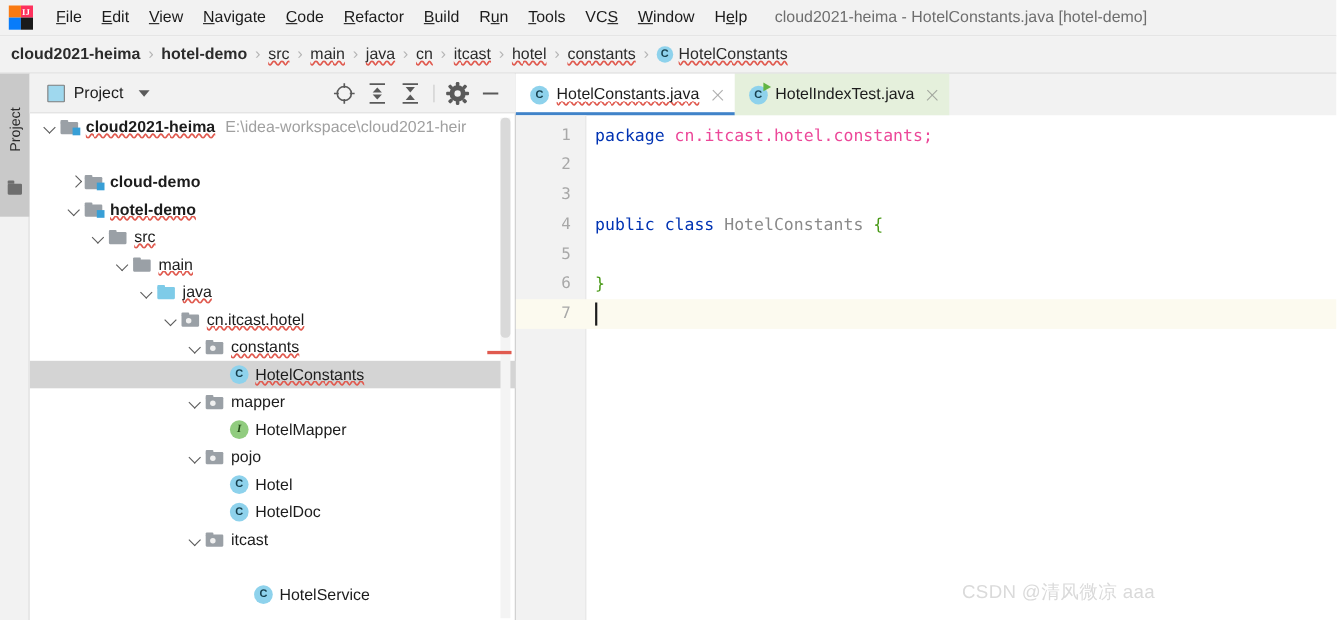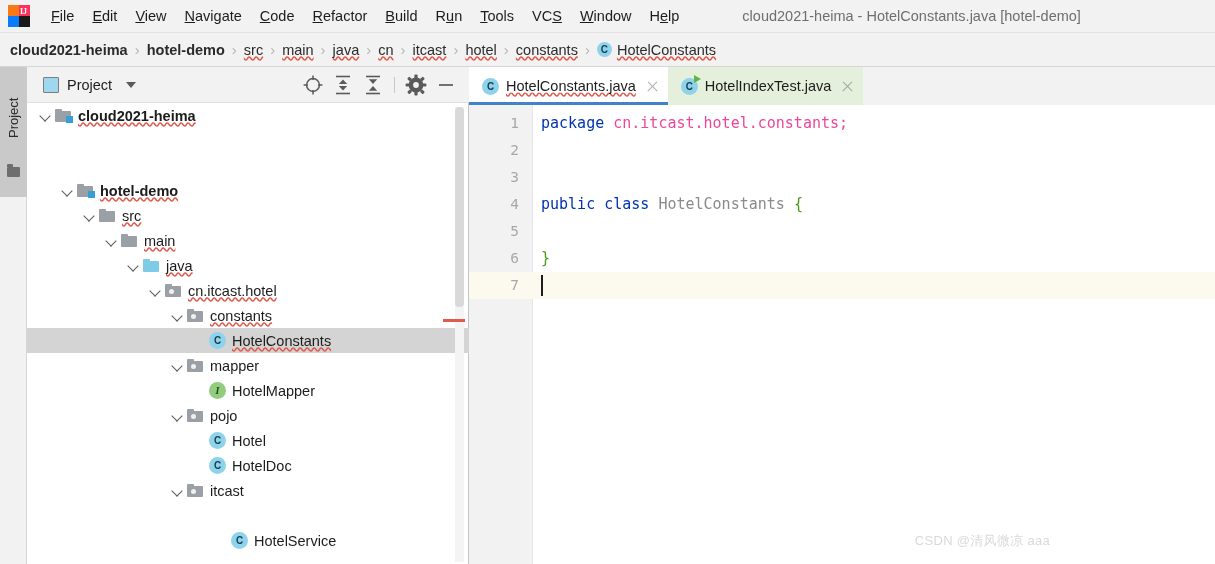--- a/index.html
+++ b/index.html
@@ -25,21 +25,21 @@
   .app-logo .q2 { position:absolute; left:11px; top:0; width:11px; height:11px; background:#fe315d; }
   .app-logo .q3 { position:absolute; left:0; top:11px; width:11px; height:11px; background:#087cfa; }
   .app-logo .q4 { position:absolute; left:11px; top:11px; width:11px; height:11px; background:#1a1a1a; }
   .app-logo .ij { position:absolute; left:12px; top:2px; color:#fff; font-size:8px; font-weight:bold; font-family:"Liberation Serif", serif; line-height:9px; }
   .menu-item {
     font-size:14.5px; color:#1c1c1c; padding:3px 9px;
     cursor:default; white-space:nowrap;
   }
   .menu-item .mn { text-decoration:underline; }
   .win-title {
-    margin-left:54px; font-size:14.5px; color:#6e6e6e; white-space:nowrap;
+    margin-left:16px; font-size:14.5px; color:#6e6e6e; white-space:nowrap;
   }
 
   
   .breadcrumb {
     position:absolute; left:0; top:33px; width:1215px; height:34px;
     background:#f2f2f2; display:flex; align-items:center; padding-left:10px;
     border-bottom:1px solid #d6d6d6;
   }
   .crumb { font-size:14.5px; color:#2b2b2b; white-space:nowrap; display:flex; align-items:center; }
   .crumb.bold { font-weight:bold; }
@@ -197,21 +197,21 @@
   .str  { color:#1c1c1c; }
   .brace{ color:#4a9a18; }
   .sqwave { text-decoration:underline wavy #e05a4f; text-decoration-skip-ink:none; }
   .caret {
     position:absolute; left:72px; top:3px; width:1.6px; height:21px; background:#1c1c1c;
   }
 
   
   .watermark {
     position:absolute; right:16px; bottom:14px;
-    font-size:13px; color:#dadada; white-space:nowrap; letter-spacing:.3px;
+    font-size:17px; color:#dadada; white-space:nowrap; letter-spacing:.3px;
   }
 </style>
 </head>
 <body>
 
 <div id="app">
 
   <div class="menubar">
     <div class="app-logo">
       <div class="q1"></div>
@@ -347,20 +347,31 @@
     <div class="tree" id="tree">
         <div class="trow" style="top: 0px;">
           <div style="width: 12px; flex: 0 0 auto;"></div>
           <div class="twist open"></div>
           <div class="ficon">
             <div class="tab"></div>
             <div class="body"></div>
             <div class="badge"></div>
           </div>
           <span class="tlabel sq bold">cloud2021-heima</span>
+          <span class="tpath">E:\idea-workspace\cloud2021-heir</span>
+        </div>
+        <div class="trow" style="top: 50px;">
+          <div style="width: 34px; flex: 0 0 auto;"></div>
+          <div class="twist closed"></div>
+          <div class="ficon">
+            <div class="tab"></div>
+            <div class="body"></div>
+            <div class="badge"></div>
+          </div>
+          <span class="tlabel bold">cloud-demo</span>
         </div>
         <div class="trow" style="top: 75px;">
           <div style="width: 34px; flex: 0 0 auto;"></div>
           <div class="twist open"></div>
           <div class="ficon">
             <div class="tab"></div>
             <div class="body"></div>
             <div class="badge"></div>
           </div>
           <span class="tlabel sq bold">hotel-demo</span>

